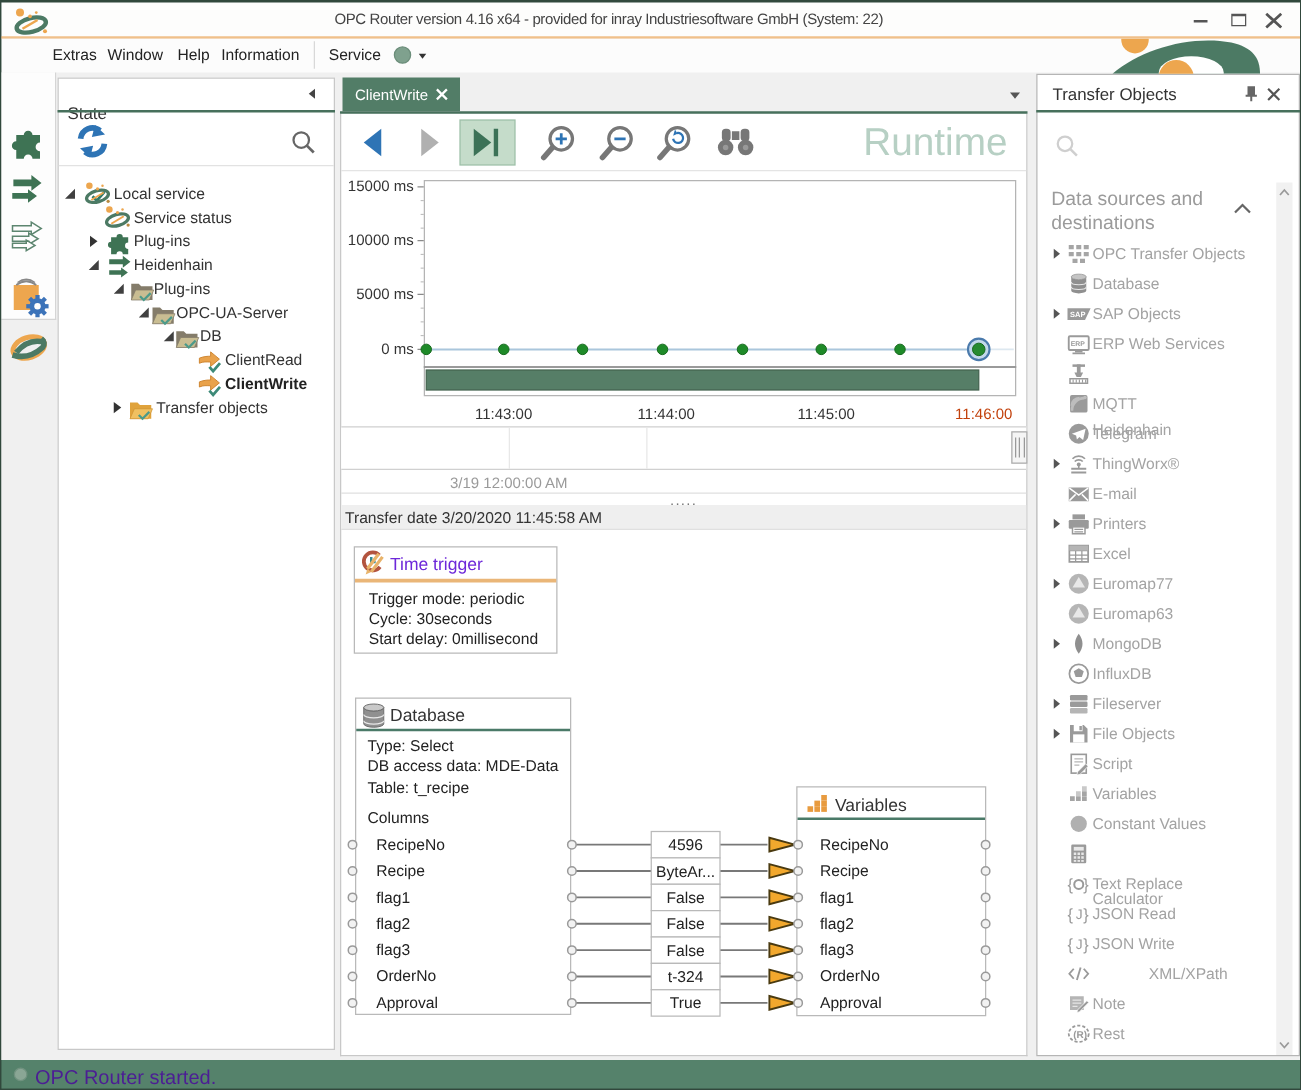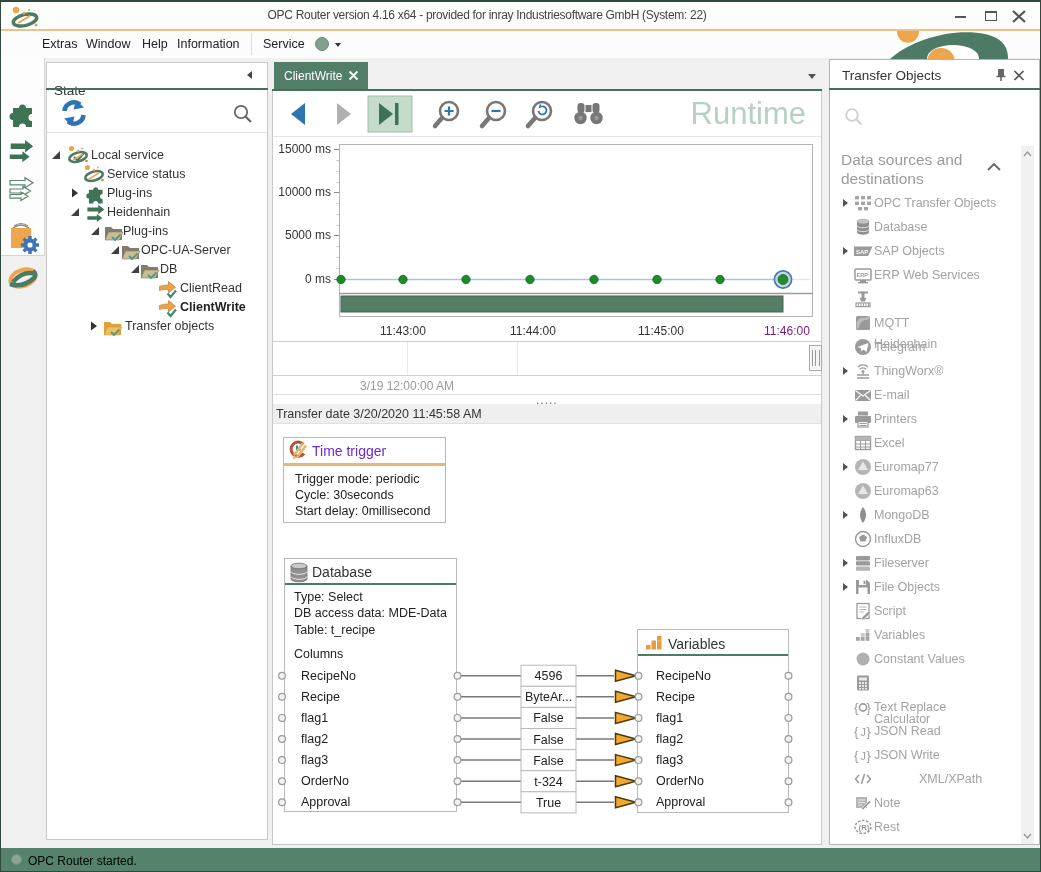--- a/index.html
+++ b/index.html
@@ -303,21 +303,21 @@
       <circle cx="324" cy="135.5" r="4.2"></circle>
     <circle cx="387" cy="135.5" r="4.2"></circle>
   </g>
   <path d="M450 135.5 L478 135.5" stroke="#dde8f0" stroke-width="1.4"></path>
   <circle cx="450" cy="135.5" r="8.6" fill="#c2d8ea" stroke="#4a7aac" stroke-width="1.7"></circle>
   <circle cx="450" cy="135.5" r="5" fill="#268a30" stroke="#15691c" stroke-width="0.8"></circle>
 </svg>
 <div class="abs" style="left:380px; top:324px; width:60px; text-align:left; font-size:12px; color:#333;">11:43:00</div>
 <div class="abs" style="left:503px; top:324px; width:60px; text-align:center; font-size:12px; color:#333;">11:44:00</div>
 <div class="abs" style="left:631px; top:324px; width:60px; text-align:center; font-size:12px; color:#333;">11:45:00</div>
-<div class="abs" style="left:757px; top:324px; width:60px; text-align:center; font-size:12px; color:#701a75;">11:46:00</div>
+<div class="abs" style="left:757px; top:324px; width:60px; text-align:center; font-size:12px; color:#c2410c;">11:46:00</div>
 
 <div class="abs" style="left:273px; top:341px; width:548px; height:35px; background:#fff; border-top:1px solid #d0d0d0; border-bottom:1px solid #d0d0d0;"></div>
 <div class="abs" style="left:407px; top:342px; width:1px; height:33px; background:#e8e8e8;"></div>
 <div class="abs" style="left:517px; top:342px; width:1px; height:33px; background:#e8e8e8;"></div>
 <div class="abs" style="left:809px; top:345px; width:13px; height:26px; background:#f5f5f5; border:1px solid #aaa;"></div>
 <div class="abs" style="left:811.5px; top:350px; width:8px; height:16px; border-left:1px solid #999; border-right:1px solid #999;"></div>
 <div class="abs" style="left:814.5px; top:350px; width:1px; height:16px; background:#999;"></div>
 <div class="abs" style="left:360px; top:379px; font-size:12px; color:#9a9a9a;">3/19 12:00:00 AM</div>
 <div class="abs" style="left:273px; top:394px; width:548px; height:1px; background:#e0e0e0;"></div>
 
@@ -749,13 +749,13 @@
   <rect x="3" y="1" width="6" height="7" fill="#666"></rect>
   <path d="M1.5 8.5 h9 M6 8.5 L6 13" stroke="#666" stroke-width="1.6"></path>
 </svg>
 <svg class="abs" style="left:1013px; top:70px;" width="12" height="11" viewBox="0 0 12 11">
   <path d="M1.5 1 L10.5 10 M10.5 1 L1.5 10" stroke="#555" stroke-width="1.7"></path>
 </svg>
 <div class="abs" id="rightline"></div>
 
 <div class="abs" id="statusbar"></div>
 <div class="abs" style="left:11px; top:854px; width:11px; height:11px; border-radius:50%; background:#8aa695; border:1px solid #70927f;"></div>
-<div class="abs" style="left:28px; top:854px; font-size:12px; color:#000000;">OPC Router started.</div>
+<div class="abs" style="left:28px; top:854px; font-size:16px; color:#4c1d95;">OPC Router started.</div>
 
 </body></html>

